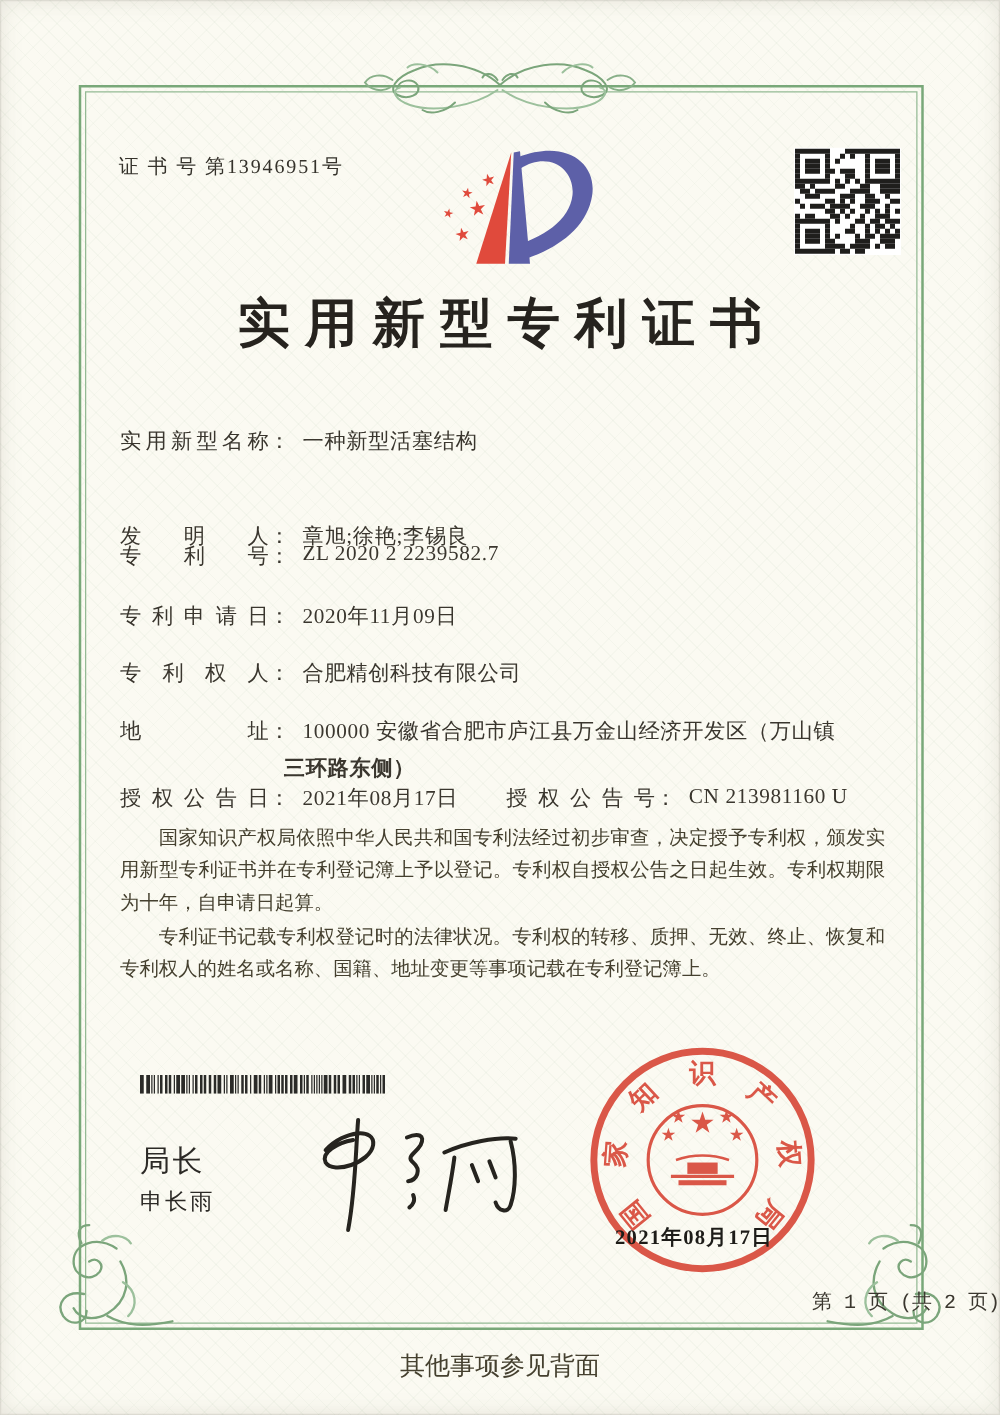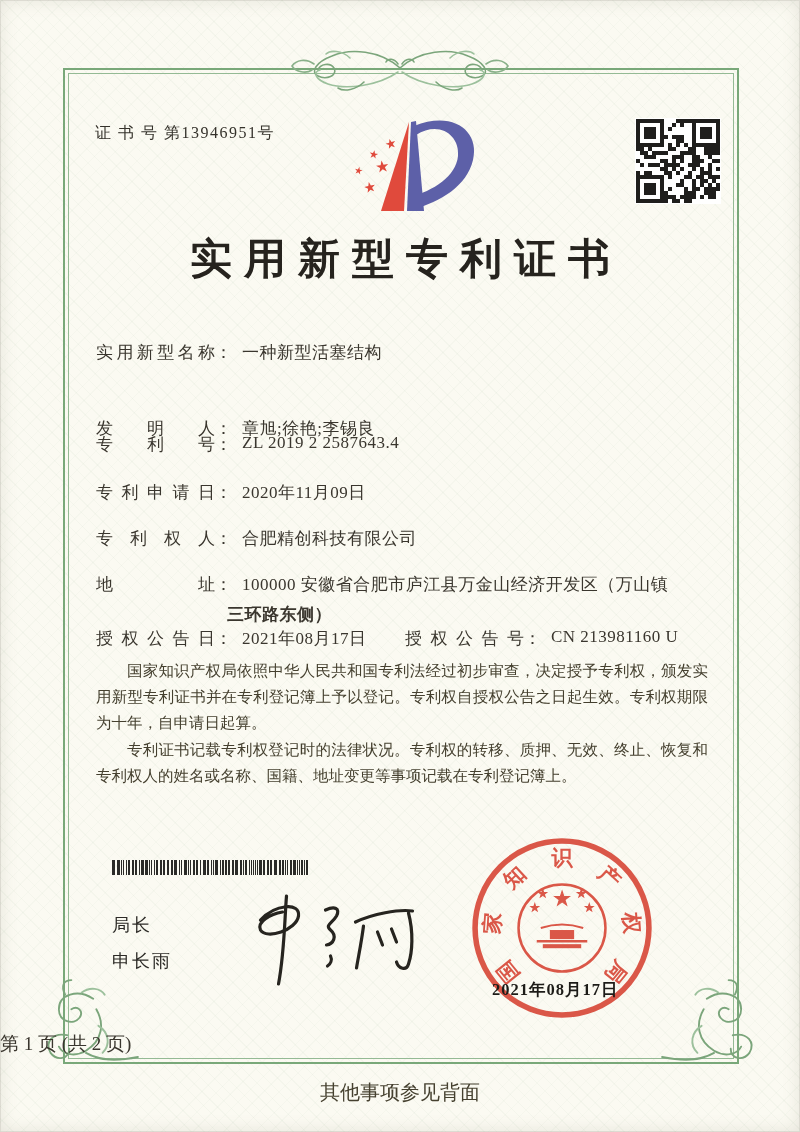--- a/index.html
+++ b/index.html
@@ -25,27 +25,27 @@
     letter-spacing:12px;text-indent:12px;color:#26231e;}
   .row{position:absolute;left:96px;font-size:17px;white-space:nowrap;color:#3a362e;}
   .lbl{display:inline-block;width:119px;text-align:justify;text-align-last:justify;vertical-align:top;}
   .colon{display:inline-block;vertical-align:top;}
   .val{display:inline-block;margin-left:10px;vertical-align:top;letter-spacing:.5px;}
   .addr2{margin-left:131px;margin-top:7px;letter-spacing:.5px;font-weight:bold;}
   .grant2{position:absolute;left:309px;top:0;}
   .body-text{position:absolute;left:96px;top:658px;width:612px;font-size:15.5px;line-height:26.2px;
     text-align:justify;color:#45402f;}
   .body-text p{margin:0;text-indent:2em;}
-  .sig-title{position:absolute;left:112px;top:913px;font-size:18px;letter-spacing:2px;
+  .sig-title{position:absolute;left:112px;top:913px;font-size:24px;letter-spacing:2px;
     font-family:Liberation Sans, sans-serif;color:#2c2a26;}
   .sig-name{position:absolute;left:112px;top:949px;font-size:18px;letter-spacing:2px;
     font-family:"Liberation Sans","DejaVu Sans",sans-serif;color:#2c2a26;}
   .seal-date{position:absolute;left:492px;top:979px;font-size:16.5px;font-weight:700;
     letter-spacing:1px;color:#1d1c18;z-index:5;}
-  .page-info{position:absolute;left:0;right:0;top:1031px;text-align:left;font-size:19px;color:#3a362e;}
+  .page-info{position:absolute;left:0;right:0;top:1031px;text-align:right;font-size:16px;color:#3a362e;font-family:Liberation Mono, monospace;}
   .back-note{position:absolute;left:0;right:0;top:1079px;text-align:center;font-size:20px;color:#45402f;}
   svg text.sealchar{font-family:"Liberation Serif","DejaVu Serif",serif;font-weight:700;}
 </style>
 </head>
 <body>
 
 <div class="page">
 
   <div class="frame">
     <div class="frame-inner"></div>
@@ -347,21 +347,21 @@
 
   <div class="doc-title">实用新型专利证书</div>
 
   <div class="row" style="top:341px;">
     <span class="lbl">实用新型名称</span><span class="colon">：</span><span class="val">一种新型活塞结构</span>
   </div>
   <div class="row" style="top:387px;margin-top:30px;">
     <span class="lbl">发明人</span><span class="colon">：</span><span class="val">章旭;徐艳;李锡良</span>
   </div>
   <div class="row" style="top:433px;">
-    <span class="lbl">专利号</span><span class="colon">：</span><span class="val">ZL 2019 2 2587643.4</span>
+    <span class="lbl">专利号</span><span class="colon">：</span><span class="val">ZL 2020 2 2239582.7</span>
   </div>
   <div class="row" style="top:481px;">
     <span class="lbl">专利申请日</span><span class="colon">：</span><span class="val">2020年11月09日</span>
   </div>
   <div class="row" style="top:527px;">
     <span class="lbl">专利权人</span><span class="colon">：</span><span class="val">合肥精创科技有限公司</span>
   </div>
   <div class="row" style="top:573px;">
     <span class="lbl">地址</span><span class="colon">：</span><span class="val">100000 安徽省合肥市庐江县万金山经济开发区（万山镇</span>
     <div class="addr2">三环路东侧）</div>

